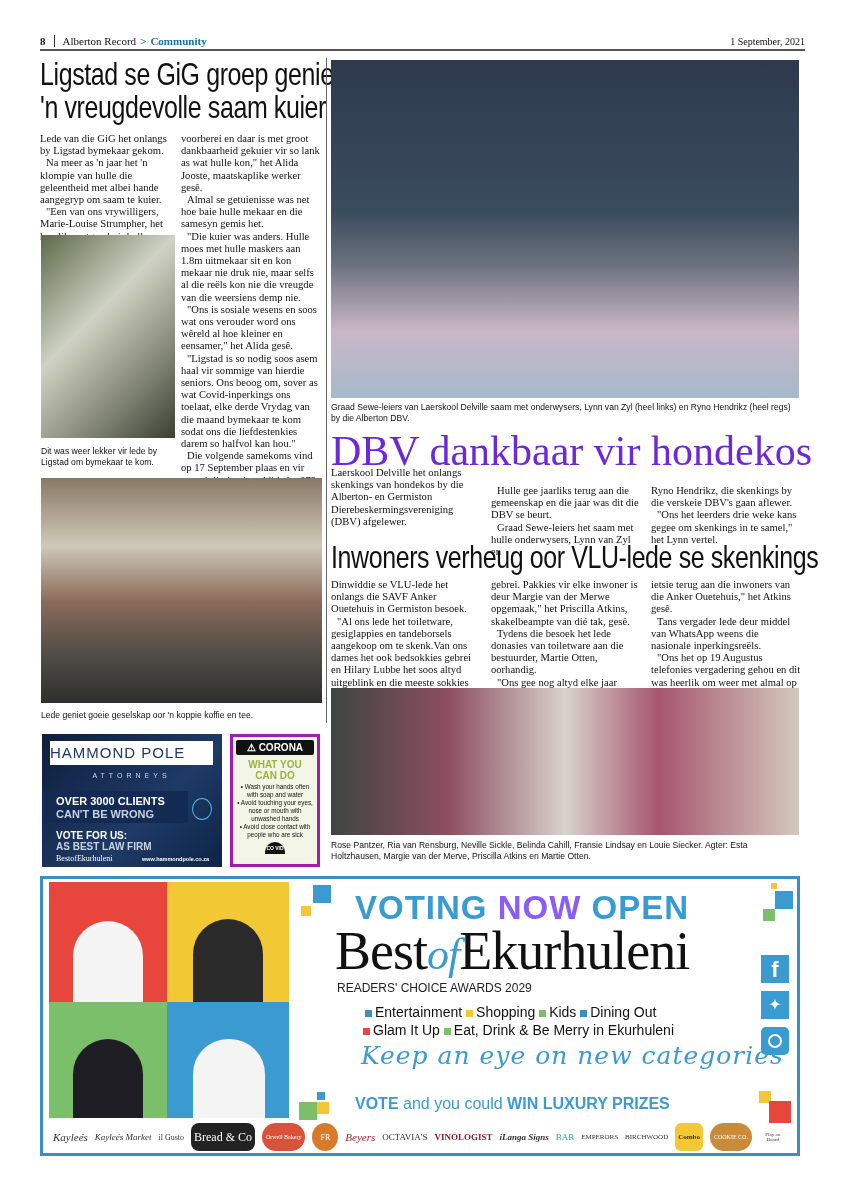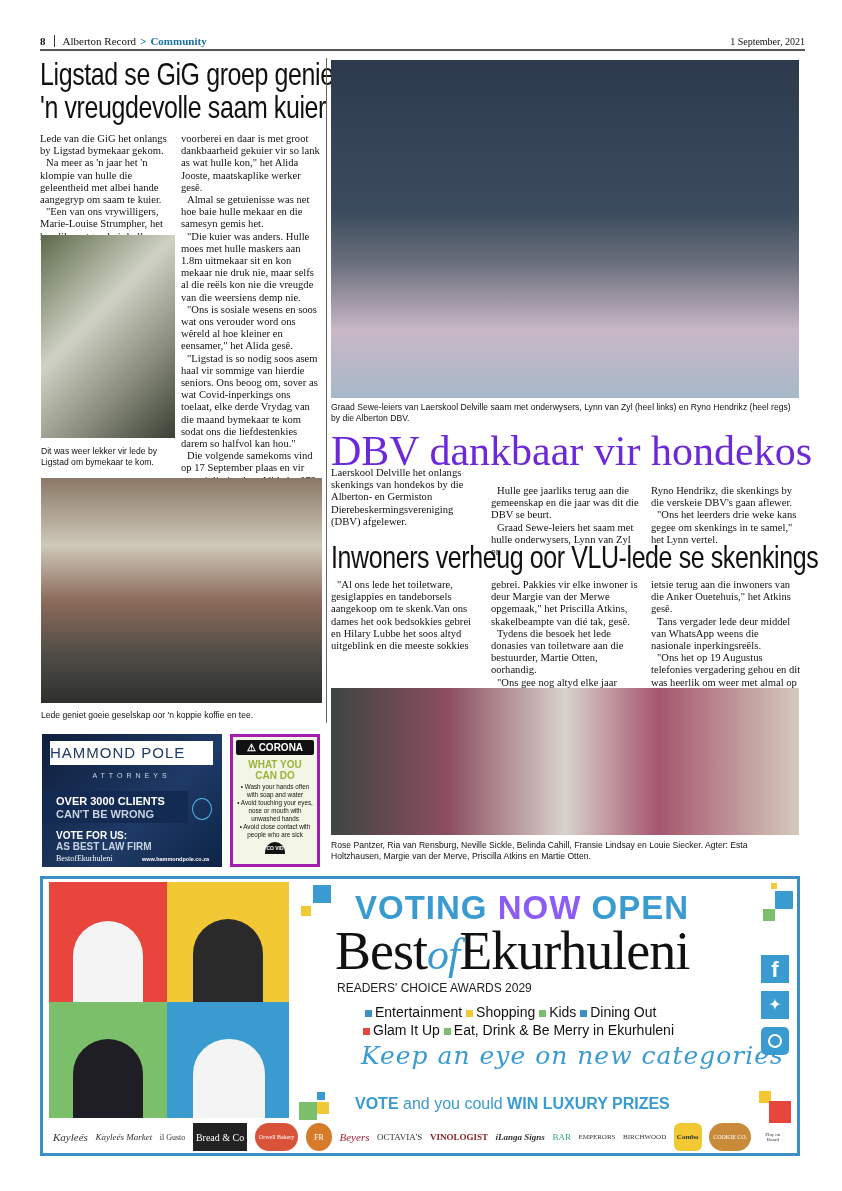--- a/index.html
+++ b/index.html
@@ -84,20 +84,21 @@
 <div class="abs body" style="left:651px;top:485px;width:150px;">
   <p class="first">Ryno Hendrikz, die skenkings by die verskeie DBV's gaan aflewer.</p>
   <p>"Ons het leerders drie weke kans gegee om skenkings in te samel," het Lynn vertel.</p>
 </div>
 
 <div class="abs" style="left:331px;top:540px;width:470px;height:36px;">
   <div class="h1cond" style="font-size:32px;line-height:34px;">Inwoners verheug oor VLU-lede se skenkings</div>
 </div>
 
 <div class="abs body" style="left:331px;top:579px;width:150px;">
+  <p class="first">Dinwiddie se VLU-lede het onlangs die SAVF Anker Ouetehuis in Germiston besoek.</p>
   <p>"Al ons lede het toiletware, gesiglappies en tandeborsels aangekoop om te skenk.Van ons dames het ook bedsokkies gebrei en Hilary Lubbe het soos altyd uitgeblink en die meeste sokkies</p>
 </div>
 <div class="abs body" style="left:491px;top:579px;width:150px;">
   <p class="first">gebrei. Pakkies vir elke inwoner is deur Margie van der Merwe opgemaak," het Priscilla Atkins, skakelbeampte van dié tak, gesê.</p>
   <p>Tydens die besoek het lede donasies van toiletware aan die bestuurder, Martie Otten, oorhandig.</p>
   <p>"Ons gee nog altyd elke jaar</p>
 </div>
 <div class="abs body" style="left:651px;top:579px;width:150px;">
   <p class="first">ietsie terug aan die inwoners van die Anker Ouetehuis," het Atkins gesê.</p>
   <p>Tans vergader lede deur middel van WhatsApp weens die nasionale inperkingsreëls.</p>
@@ -185,21 +186,21 @@
   <div class="abs" style="left:718px;top:76px;width:28px;height:28px;background:#3a9bd0;color:#fff;font-weight:bold;font-size:22px;text-align:center;line-height:30px;">f</div>
   <div class="abs" style="left:718px;top:112px;width:28px;height:28px;background:#3a9bd0;color:#fff;font-size:16px;text-align:center;line-height:28px;">✦</div>
   <div class="abs" style="left:718px;top:148px;width:28px;height:28px;background:#3a9bd0;border-radius:5px;">
     <div style="position:absolute;left:7px;top:7px;width:14px;height:14px;border:2.5px solid #fff;border-radius:50%;"></div>
   </div>
 
   <div class="abs" style="left:4px;top:243px;width:746px;height:30px;display:flex;align-items:center;justify-content:space-between;padding:0 6px;">
     <div class="logo" style="font-style:italic;font-size:11px;">Kayleés</div>
     <div class="logo" style="font-style:italic;font-size:9px;">Kayleés Market</div>
     <div class="logo">il Gusto</div>
-    <div class="logo" style="background:#222;color:#fff;padding:0 3px;font-size:10px;">Bread &amp; Co</div>
+    <div class="logo" style="background:#222;color:#fff;padding:0 3px;font-size:12px;border-radius:8px;">Bread &amp; Co</div>
     <div class="logo" style="background:#d9533b;color:#fff;border-radius:14px;padding:0 4px;font-size:6px;">Orwell Bakery</div>
     <div class="logo" style="background:#d77a2a;color:#fff;border-radius:50%;width:26px;font-size:8px;">FR</div>
     <div class="logo" style="font-style:italic;color:#a01d2a;font-size:11px;">Beyers</div>
     <div class="logo" style="font-size:9px;">OCTAVIA'S</div>
     <div class="logo" style="color:#8a1e25;font-weight:bold;font-size:9px;">VINOLOGIST</div>
     <div class="logo" style="font-weight:bold;font-style:italic;font-size:9px;">iLanga Signs</div>
     <div class="logo" style="color:#3aa38f;font-size:9px;text-align:center;">BAR</div>
     <div class="logo" style="font-size:7px;">EMPERORS</div>
     <div class="logo" style="font-size:7px;">BIRCHWOOD</div>
     <div class="logo" style="background:#f2c934;border-radius:6px;padding:0 3px;font-size:7px;font-weight:bold;">Combo</div>

